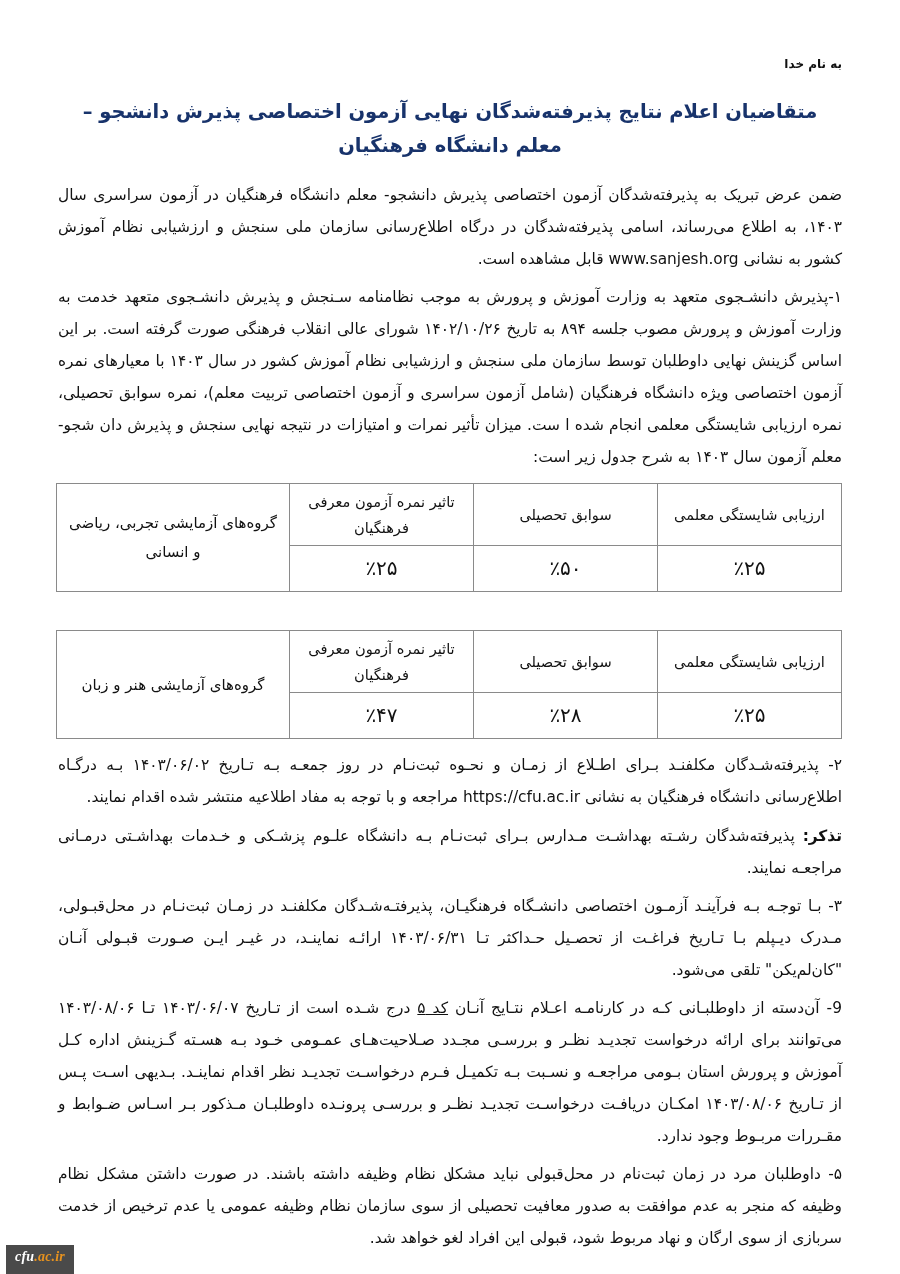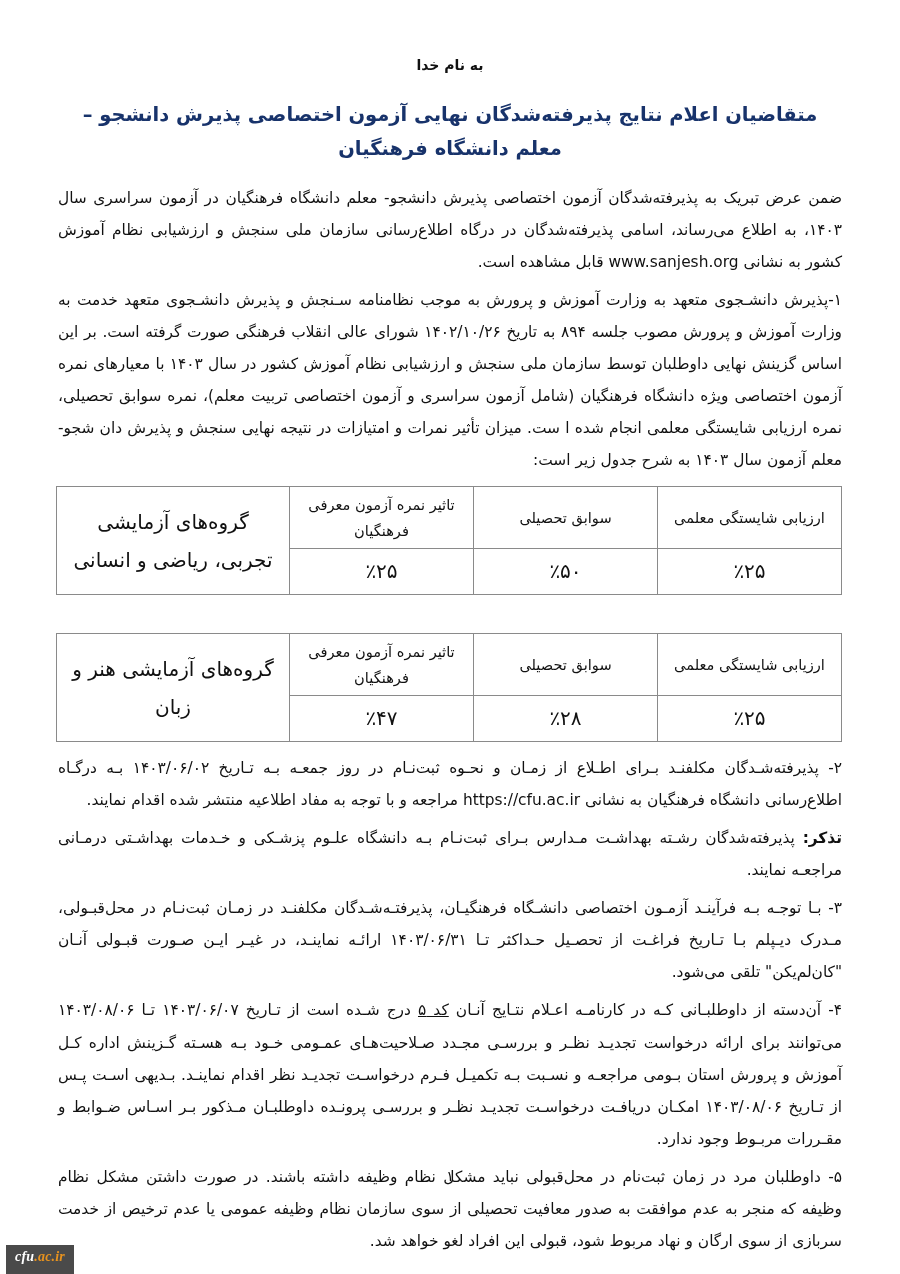--- a/index.html
+++ b/index.html
@@ -21,23 +21,22 @@
     position: relative;
     width: 900px;
     height: 1274px;
     box-sizing: border-box;
     padding: 56px 58px 0 58px;
     background: #ffffff;
   }
 
   
   .bismillah {
-    text-align: center;
-    font-weight: bold;
-    font-size: 14px;
+    font-weight: bold;
+    font-size: 12px;
     color: #111111;
     letter-spacing: 0.5px;
     margin: 0 0 22px 0;
     line-height: 1.4;
   }
 
   .doc-title {
     text-align: center;
     font-weight: bold;
     font-size: 19.5px;
@@ -76,21 +75,21 @@
   
   table.ratio-table {
     border-collapse: collapse;
     width: 786px;
     margin: 10px auto 10px auto;
     table-layout: fixed;
     direction: rtl;
   }
   table.ratio-table td {
     border: 1px solid #8a8a8a;
-    font-size: 20px;
+    font-size: 15px;
     line-height: 1.75;
     text-align: center;
     vertical-align: middle;
     padding: 5px 6px;
     color: #111111;
     height: 26px;
   }
   table.ratio-table td.group-cell {
     width: 212px;
     line-height: 1.9;
@@ -187,21 +186,21 @@
   <p class="para">۲- پذیرفته‌شـدگان مکلفنـد بـرای اطـلاع از زمـان و نحـوه ثبت‌نـام در روز جمعـه بـه تـاریخ ۱۴۰۳/۰۶/۰۲ بـه درگـاه اطلاع‌رسانی دانشگاه فرهنگیان به نشانی https://cfu.ac.ir مراجعه و با توجه به مفاد اطلاعیه منتشر شده اقدام نمایند.</p>
 
   <p class="para">
     <span class="note-label">تذکر:</span>
     <span>پذیرفته‌شدگان رشـته بهداشـت مـدارس بـرای ثبت‌نـام بـه دانشگاه علـوم پزشـکی و خـدمات بهداشـتی درمـانی مراجعـه نمایند.</span>
   </p>
 
   <p class="para">۳- بـا توجـه بـه فرآینـد آزمـون اختصاصی دانشـگاه فرهنگیـان، پذیرفتـه‌شـدگان مکلفنـد در زمـان ثبت‌نـام در محل‌قبـولی، مـدرک دیـپلم بـا تـاریخ فراغـت از تحصـیل حـداکثر تـا ۱۴۰۳/۰۶/۳۱ ارائـه نماینـد، در غیـر ایـن صـورت قبـولی آنـان "کان‌لم‌یکن" تلقی می‌شود.</p>
 
   <p class="para">
-    <span>۴- آن‌دسته از داوطلبـانی کـه در کارنامـه اعـلام نتـایج آنـان</span>
+    <span>9- آن‌دسته از داوطلبـانی کـه در کارنامـه اعـلام نتـایج آنـان</span>
     <span class="underlined">کد ۵</span>
     <span>درج شـده است از تـاریخ ۱۴۰۳/۰۶/۰۷ تـا ۱۴۰۳/۰۸/۰۶ می‌توانند برای ارائه درخواست تجدیـد نظـر و بررسـی مجـدد صـلاحیت‌هـای عمـومی خـود بـه هسـته گـزینش اداره کـل آموزش و پرورش استان بـومی مراجعـه و نسـبت بـه تکمیـل فـرم درخواسـت تجدیـد نظر اقدام نماینـد. بـدیهی اسـت پـس از تـاریخ ۱۴۰۳/۰۸/۰۶ امکـان دریافـت درخواسـت تجدیـد نظـر و بررسـی پرونـده داوطلبـان مـذکور بـر اسـاس ضـوابط و مقـررات مربـوط وجود ندارد.</span>
   </p>
 
   <p class="para">۵- داوطلبان مرد در زمان ثبت‌نام در محل‌قبولی نباید مشکل نظام وظیفه داشته باشند. در صورت داشتن مشکل نظام وظیفه که منجر به عدم موافقت به صدور معافیت تحصیلی از سوی سازمان نظام وظیفه عمومی یا عدم ترخیص از خدمت سربازی از سوی ارگان و نهاد مربوط شود، قبولی این افراد لغو خواهد شد.</p>
 
   <div class="page-number">۱</div>
 
   <div class="site-badge">
     <span>cfu</span><span class="tld">.ac.ir</span>

